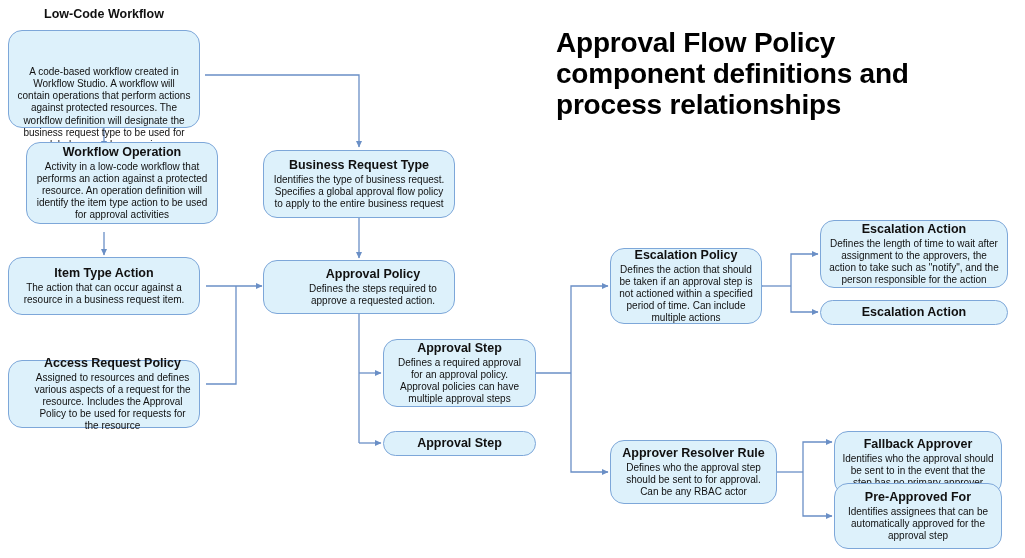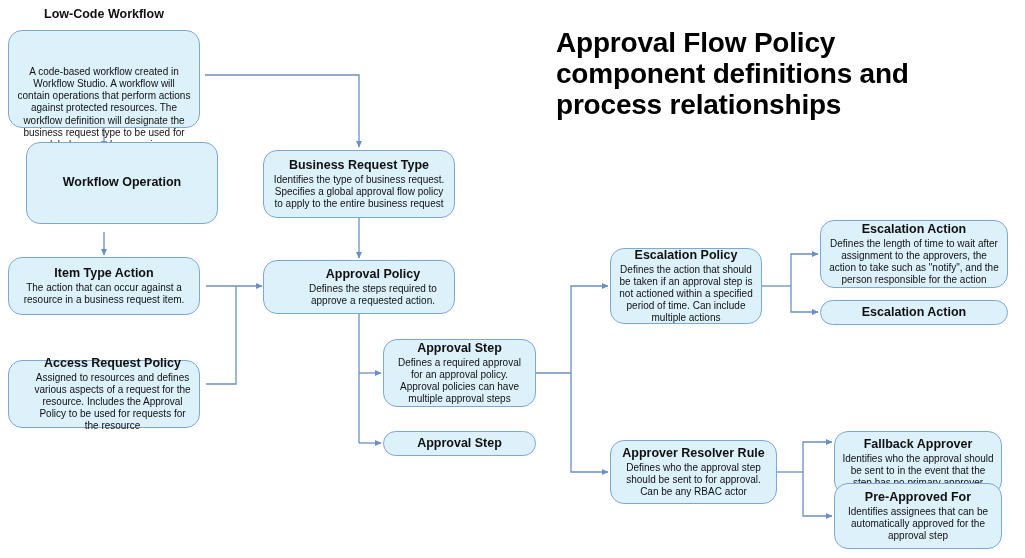--- a/index.html
+++ b/index.html
@@ -118,20 +118,21 @@
     <div>process relationships</div>
   </div>
 
   <div class="node" style="left:8px; top:30px; width:192px; height:98px;gap:43px;">
     <div class="title">Low-Code Workflow</div>
     <div class="desc">A code-based workflow created in Workflow Studio.  A workflow will contain operations that perform actions against protected resources. The workflow definition will designate the business request type to be used for global approval processing</div>
   </div>
 
   <div class="node" style="left:8px; top:142px; width:192px; height:82px;margin-left:18px;">
     <div class="title">Workflow Operation</div>
+    <div class="desc">Activity in a low-code workflow that performs an action against a protected resource.  An operation definition will identify the item type action to be used for approval activities</div>
   </div>
 
   <div class="node" style="left:8px; top:257px; width:192px; height:58px;">
     <div class="title">Item Type Action</div>
     <div class="desc">The action that can occur against a resource in a business request item.</div>
   </div>
 
   <div class="node" style="left:8px; top:360px; width:192px; height:68px;padding-left:24px;">
     <div class="title">Access Request Policy</div>
     <div class="desc">Assigned to resources and defines various aspects of a request for the resource.  Includes the Approval Policy to be used for requests for the resource</div>

